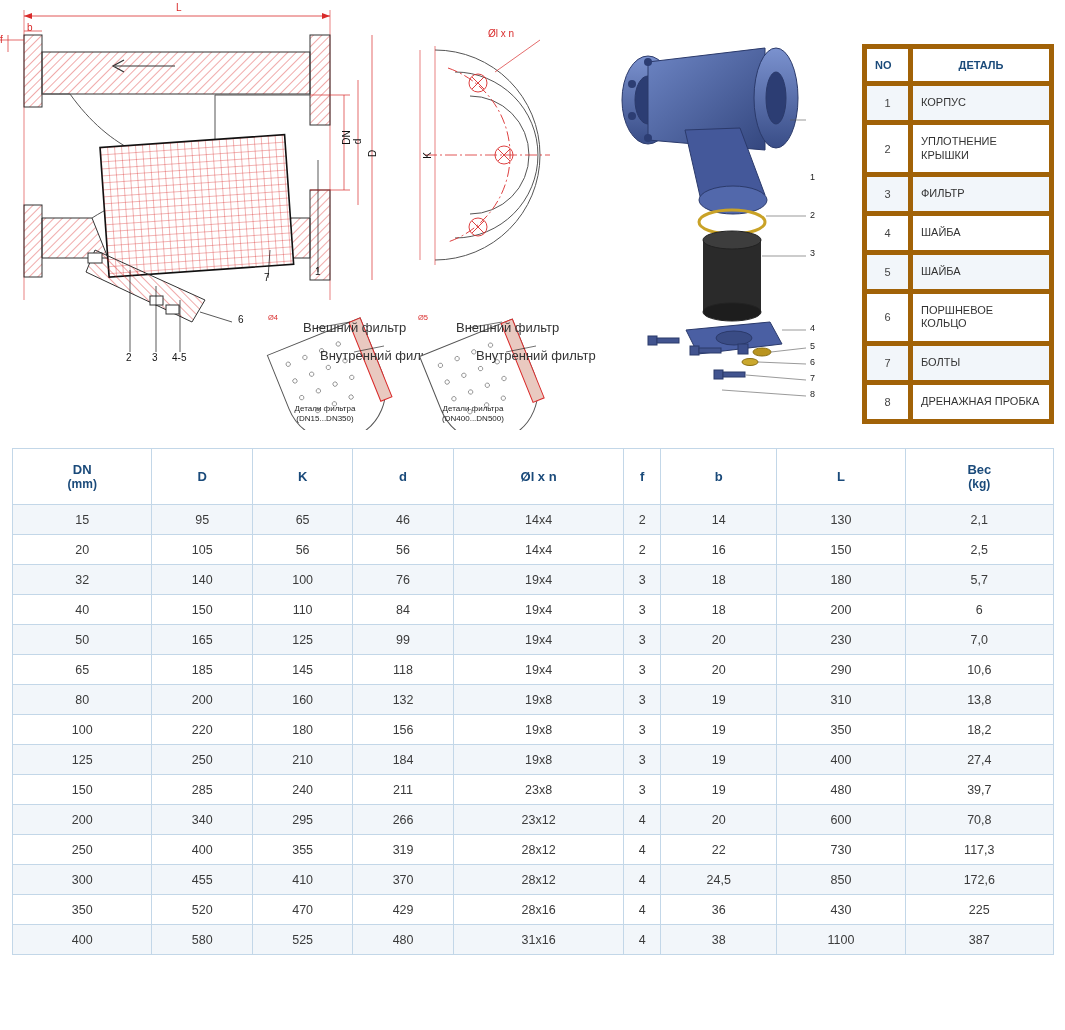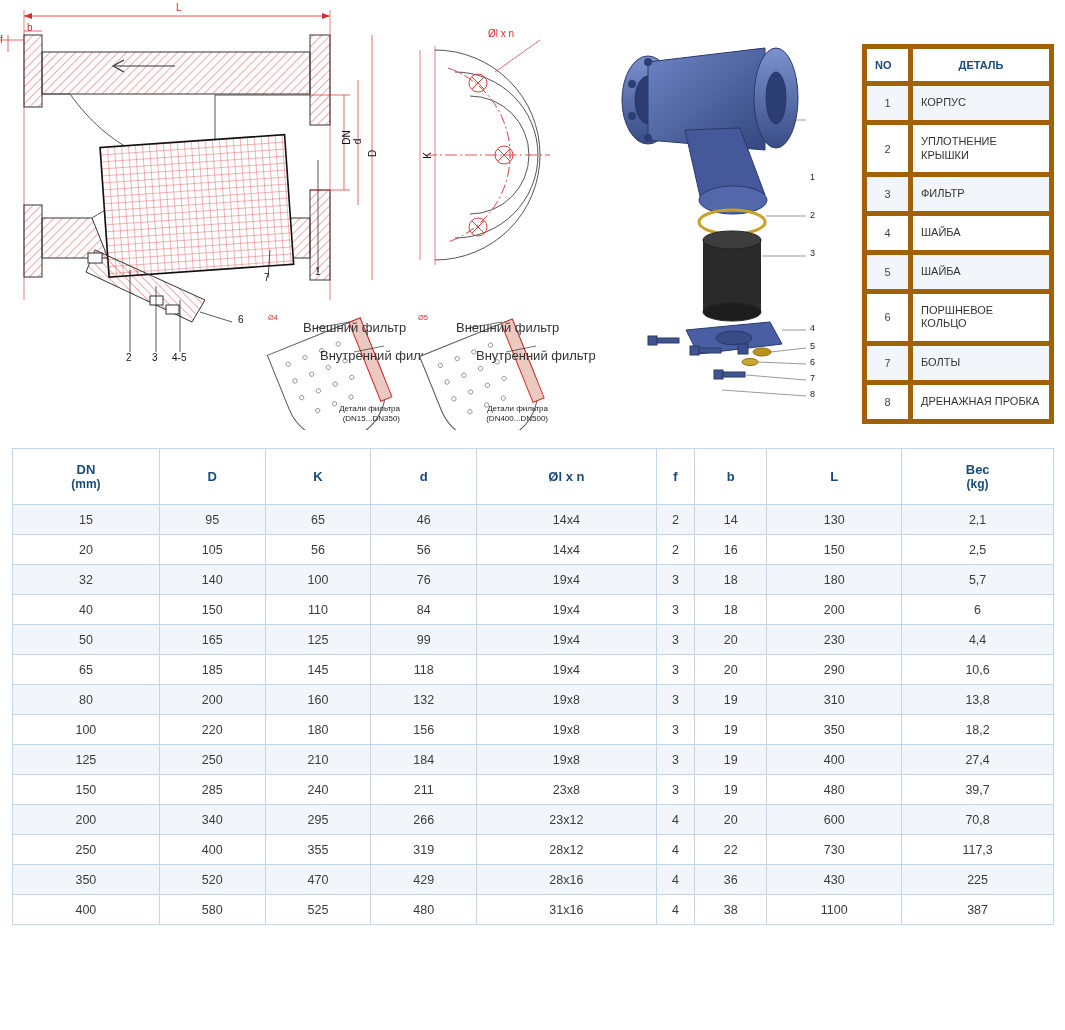--- a/index.html
+++ b/index.html
@@ -43,21 +43,21 @@
     left: 258px; top: 310px;
     width: 170px; height: 120px;
   }
   #filter-detail-b {
     position: absolute;
     left: 408px; top: 310px;
     width: 175px; height: 120px;
   }
   .detail-caption {
     position: absolute;
-    text-align: right;
+    text-align: center;
     font-size: 8px;
     color: #222;
     width: 150px;
     line-height: 1.25;
   }
 
   
   #exploded-view {
     position: absolute;
     left: 590px; top: 0;
@@ -518,21 +518,21 @@
         </tr>
         <tr>
           <td>50</td>
           <td>165</td>
           <td>125</td>
           <td>99</td>
           <td>19x4</td>
           <td>3</td>
           <td>20</td>
           <td>230</td>
-          <td>4,4</td>
+          <td>7,0</td>
         </tr>
         <tr>
           <td>65</td>
           <td>185</td>
           <td>145</td>
           <td>118</td>
           <td>19x4</td>
           <td>3</td>
           <td>20</td>
           <td>290</td>
@@ -598,20 +598,31 @@
           <td>400</td>
           <td>355</td>
           <td>319</td>
           <td>28x12</td>
           <td>4</td>
           <td>22</td>
           <td>730</td>
           <td>117,3</td>
         </tr>
         <tr>
+          <td>300</td>
+          <td>455</td>
+          <td>410</td>
+          <td>370</td>
+          <td>28x12</td>
+          <td>4</td>
+          <td>24,5</td>
+          <td>850</td>
+          <td>172,6</td>
+        </tr>
+        <tr>
           <td>350</td>
           <td>520</td>
           <td>470</td>
           <td>429</td>
           <td>28x16</td>
           <td>4</td>
           <td>36</td>
           <td>430</td>
           <td>225</td>
         </tr>

